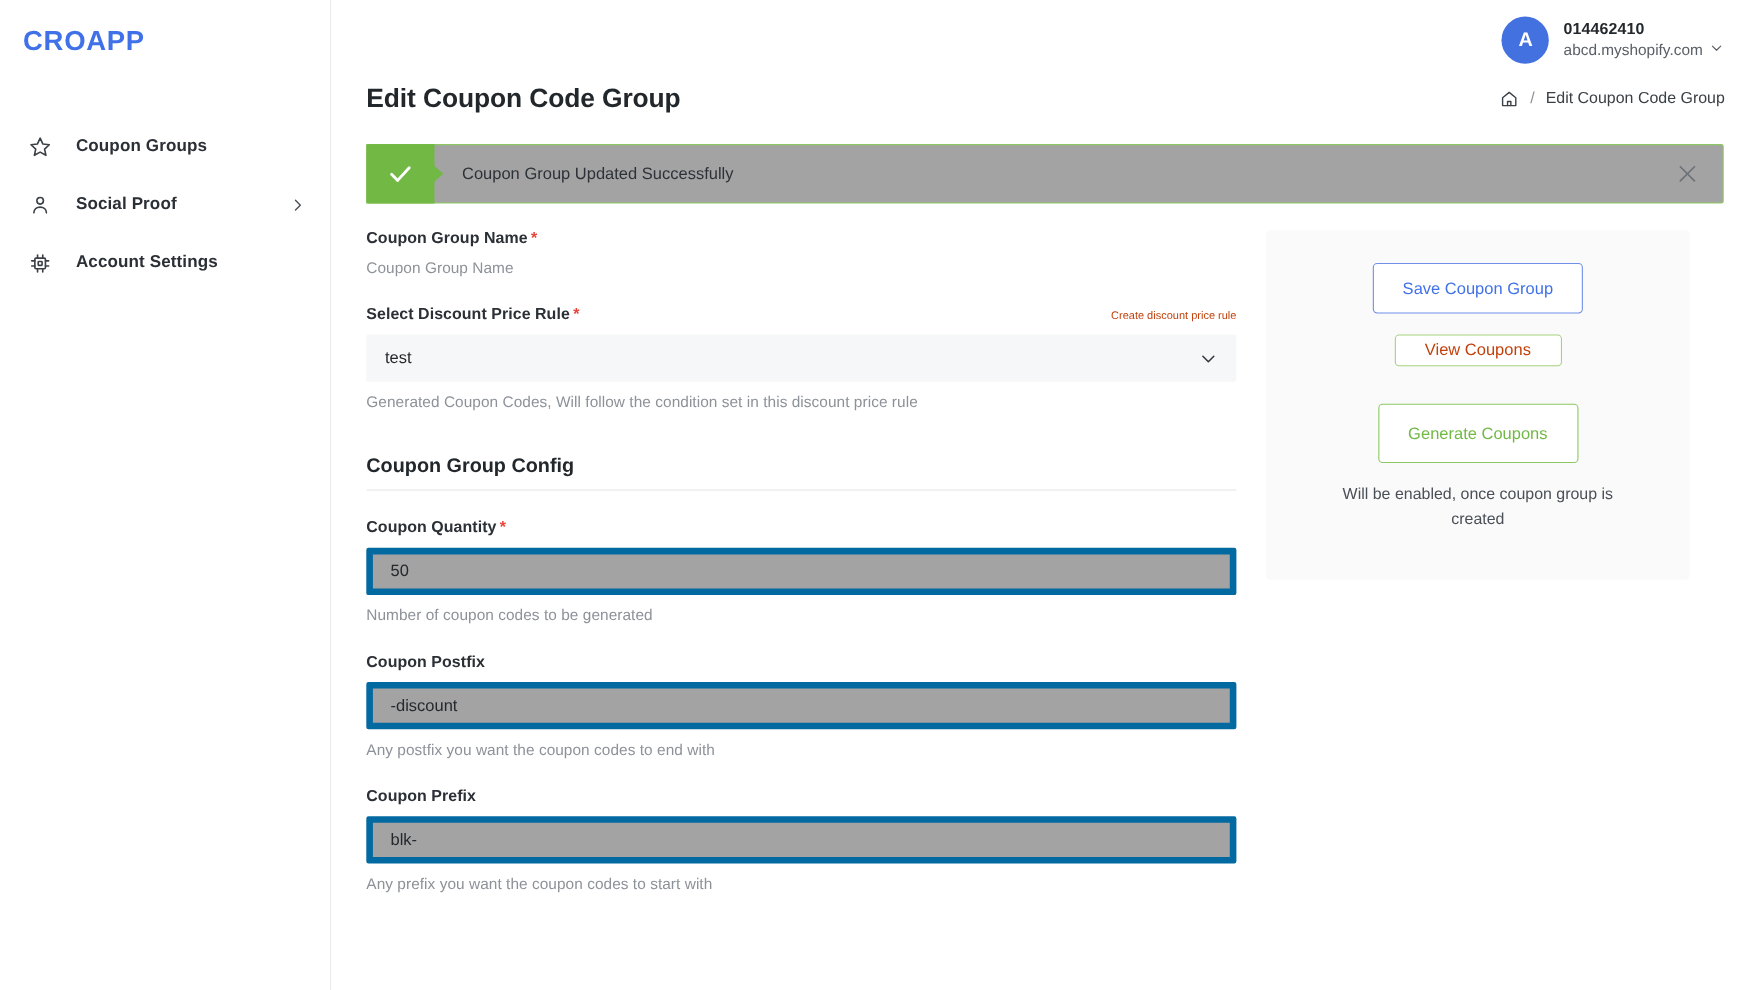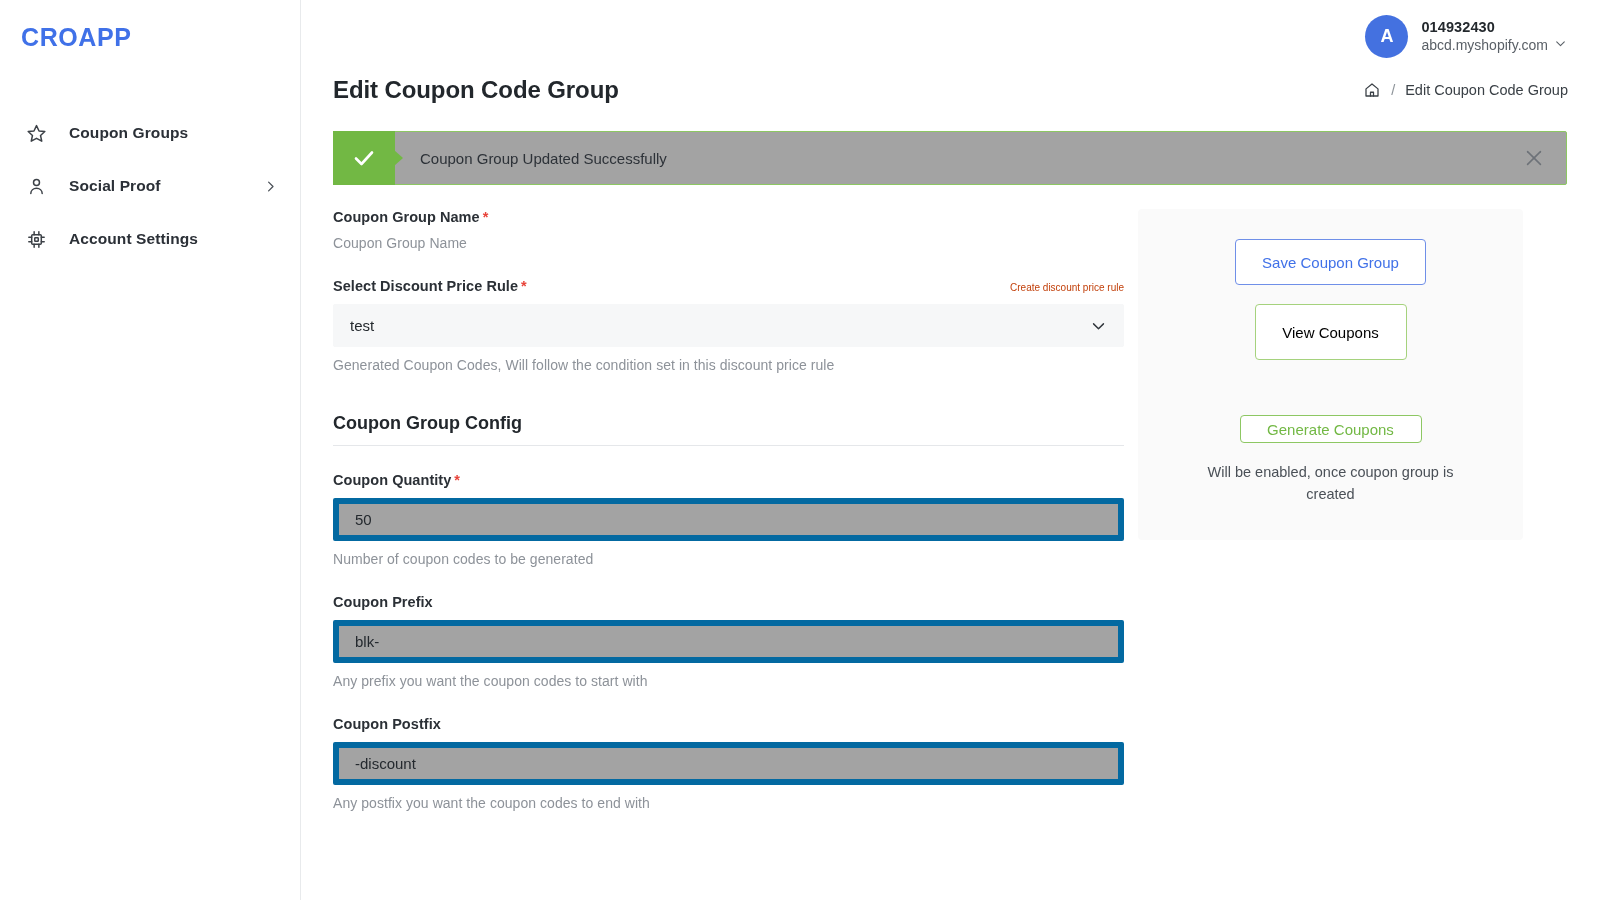--- a/index.html
+++ b/index.html
@@ -228,21 +228,21 @@
     justify-content: center;
     color: #6d7278;
     cursor: pointer;
   }
 
   
   .content {
     display: flex;
     align-items: flex-start;
     padding: 24px 33px 0 32px;
-    gap: 14px;
+    gap: 27px;
   }
 
   .form-col {
     flex: 0 0 791px;
     width: 791px;
   }
 
   .side-col {
     flex: 1 1 auto;
   }
@@ -349,32 +349,32 @@
 
   .btn-save {
     width: 191px;
     height: 46px;
     border: 1px solid #6f8fe8;
     color: #4071e8;
   }
 
   .btn-view {
     width: 152px;
-    height: 56px;
+    height: 29px;
     border: 1px solid #a5d27d;
-    color: #000000;
+    color: #c2410c;
     margin-top: 19px;
   }
 
   .btn-generate {
     width: 182px;
-    height: 28px;
+    height: 54px;
     border: 1px solid #8dc763;
     color: #72b844;
-    margin-top: 55px;
+    margin-top: 34px;
   }
 
   .panel-note {
     margin-top: 19px;
     font-size: 14.5px;
     color: #4a5057;
     text-align: center;
     line-height: 1.5;
     max-width: 270px;
   }
@@ -433,21 +433,21 @@
 
     </nav>
   </aside>
 
   <main class="main">
 
     <div class="topbar">
       <div class="user">
         <div class="avatar">A</div>
         <div class="user-meta">
-          <div class="user-name">014932430</div>
+          <div class="user-name">014462410</div>
           <div class="user-shop">
             <span>abcd.myshopify.com</span>
             <span>
               <svg width="13" height="13" viewBox="0 0 24 24" fill="none" stroke="currentColor" stroke-width="2" stroke-linecap="round" stroke-linejoin="round">
                 <polyline points="5 9 12 16 19 9"></polyline>
               </svg>
             </span>
           </div>
         </div>
       </div>
@@ -521,32 +521,32 @@
             <label class="field-label">
               <span>Coupon Quantity</span><span class="req">*</span>
             </label>
           </div>
           <input class="input outlined" type="text" value="50" style="">
           <div class="helper">Number of coupon codes to be generated</div>
         </div>
 
         <div class="field">
           <div class="field-label-row">
+            <label class="field-label">Coupon Postfix</label>
+          </div>
+          <input class="input outlined" type="text" value="-discount" style="">
+          <div class="helper">Any postfix you want the coupon codes to end with</div>
+        </div>
+
+        <div class="field">
+          <div class="field-label-row">
             <label class="field-label">Coupon Prefix</label>
           </div>
           <input class="input outlined" type="text" value="blk-" style="">
           <div class="helper">Any prefix you want the coupon codes to start with</div>
-        </div>
-
-        <div class="field">
-          <div class="field-label-row">
-            <label class="field-label">Coupon Postfix</label>
-          </div>
-          <input class="input outlined" type="text" value="-discount" style="">
-          <div class="helper">Any postfix you want the coupon codes to end with</div>
         </div>
 
       </section>
 
       <aside class="side-col">
         <div class="action-panel">
           <button class="btn btn-save">Save Coupon Group</button>
           <button class="btn btn-view">View Coupons</button>
           <button class="btn btn-generate">Generate Coupons</button>
           <div class="panel-note">Will be enabled, once coupon group is created</div>

